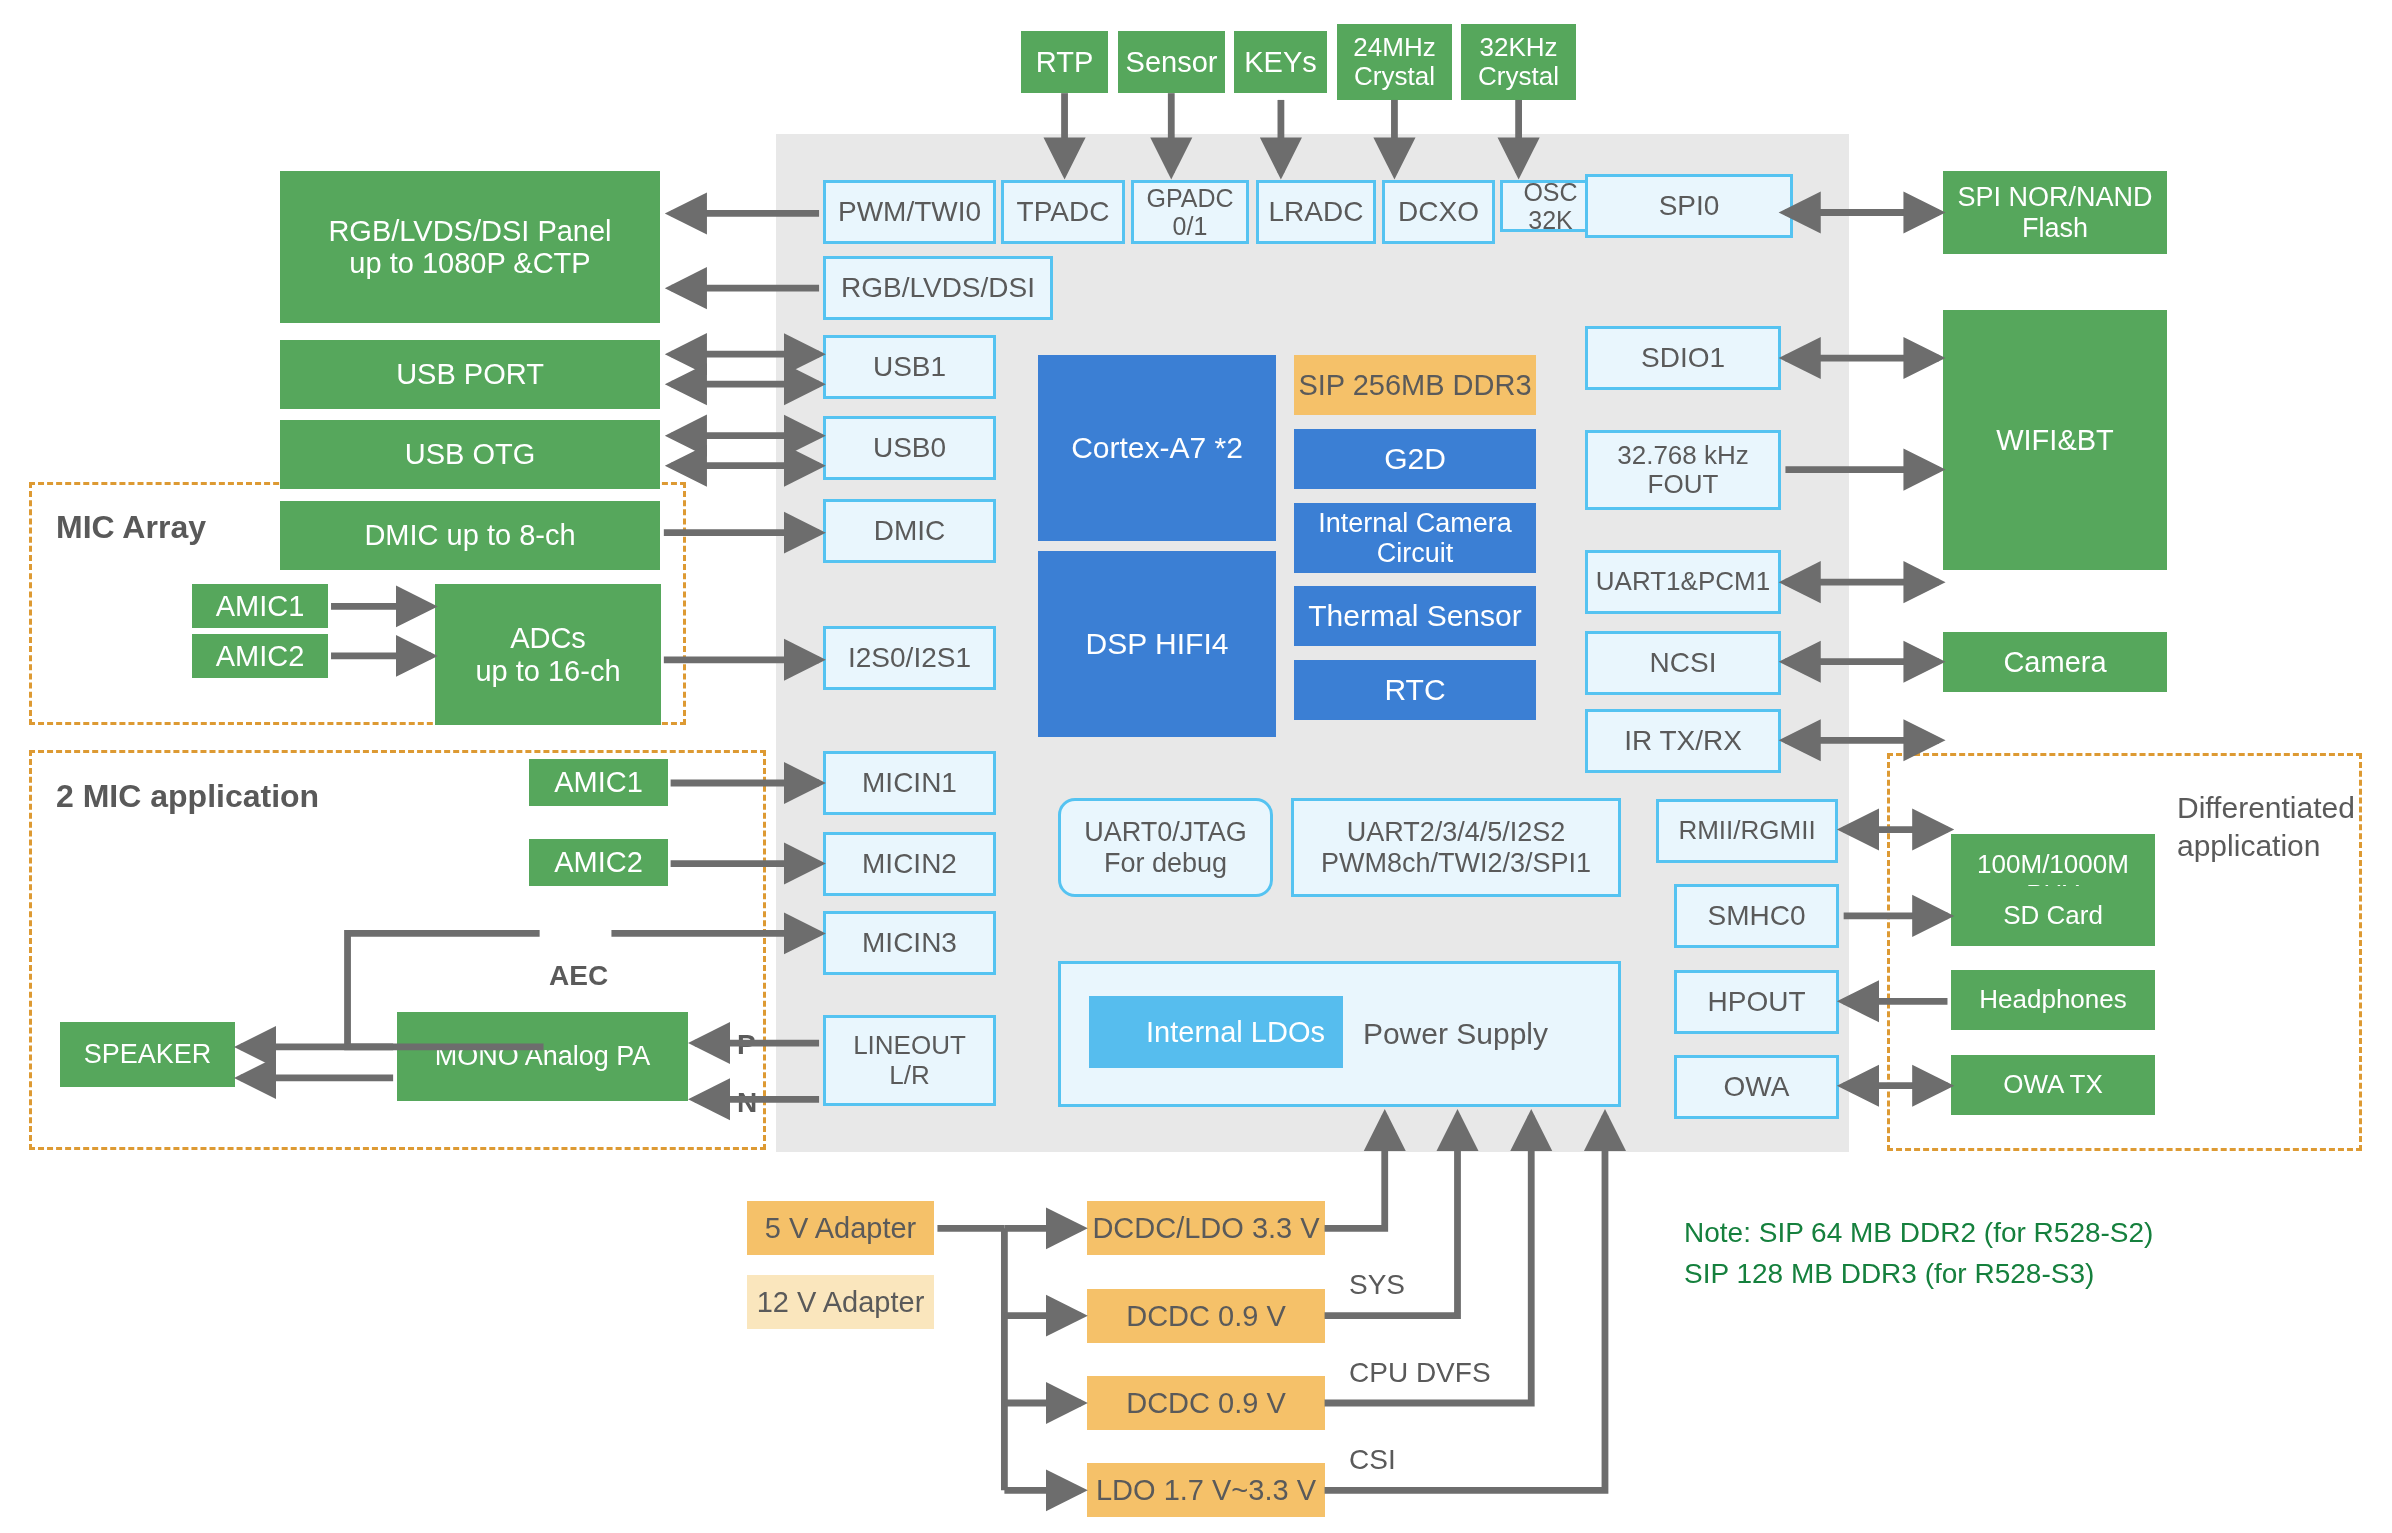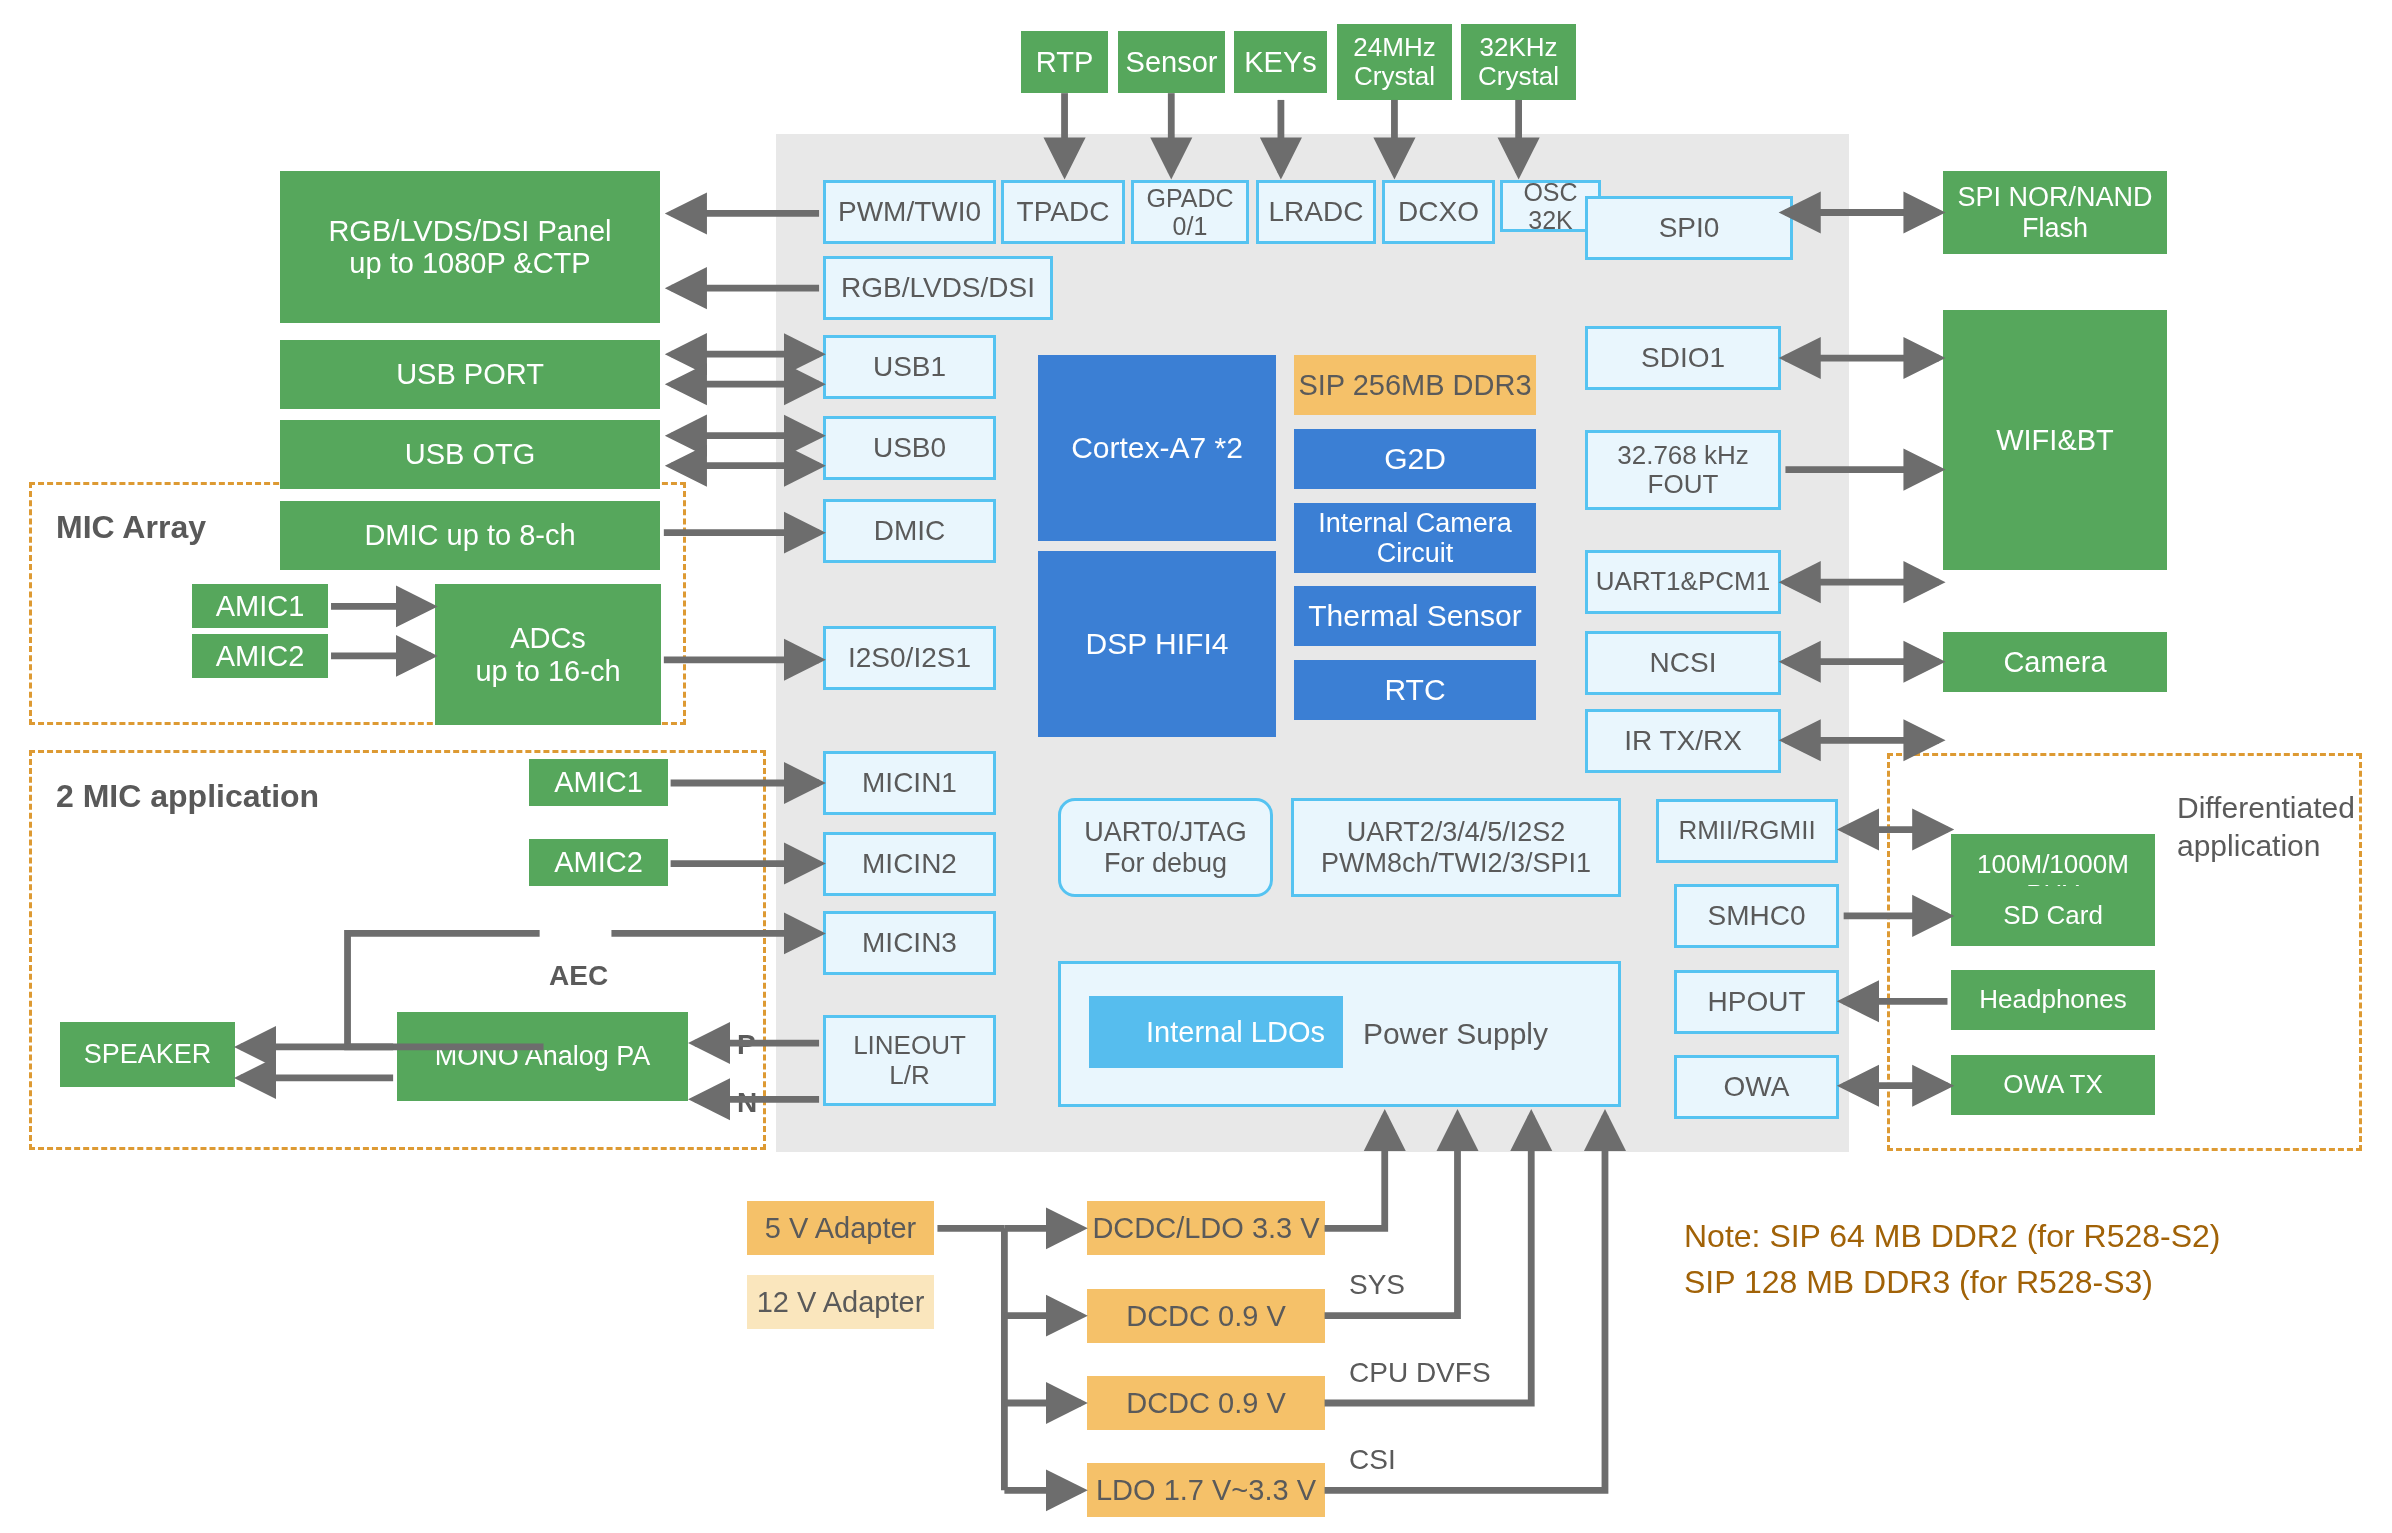--- a/index.html
+++ b/index.html
@@ -85,22 +85,22 @@
   .txt {
     position: absolute;
     color: #5a5a5a;
     font-size: 28px;
     white-space: pre-line;
     line-height: 1.25;
   }
   .txt.bold { font-weight: bold; }
   .note {
     position: absolute;
-    color: #a16207;
-    font-size: 32px;
+    color: #15803d;
+    font-size: 28px;
     line-height: 1.45;
     white-space: pre-line;
   }
 
   
   #wires {
     position: absolute;
     left: 0; top: 0;
     width: 2393px; height: 1533px;
     pointer-events: none;
@@ -178,21 +178,21 @@
   <div class="blk blue" style="left:1294px; top:660px; width:242px; height:60px;">RTC</div>
 
   <div class="blk lblue" style="left:1058px; top:798px; width:215px; height:99px; font-size:27px;border-radius:17px;">UART0/JTAG
 For debug</div>
   <div class="blk lblue" style="left:1291px; top:798px; width:330px; height:99px; font-size:27px;">UART2/3/4/5/I2S2
 PWM8ch/TWI2/3/SPI1</div>
 
   <div class="blk lblue" style="left:1058px; top:961px; width:563px; height:146px; justify-content:flex-end; padding-right:70px; font-size:30px;">Power Supply</div>
   <div class="blk ldo-inner" style="left:1089px; top:996px; width:254px; height:72px;">Internal LDOs</div>
 
-  <div class="blk lblue" style="left:1585px; top:196px; width:208px; height:64px;">SPI0</div>
+  <div class="blk lblue" style="left:1585px; top:174px; width:208px; height:64px;">SPI0</div>
   <div class="blk lblue" style="left:1585px; top:326px; width:196px; height:64px;">SDIO1</div>
   <div class="blk lblue" style="left:1585px; top:430px; width:196px; height:80px; font-size:26px;">32.768 kHz
 FOUT</div>
   <div class="blk lblue" style="left:1585px; top:550px; width:196px; height:64px; font-size:26px;">UART1&amp;PCM1</div>
   <div class="blk lblue" style="left:1585px; top:631px; width:196px; height:64px;">NCSI</div>
   <div class="blk lblue" style="left:1585px; top:709px; width:196px; height:64px;">IR TX/RX</div>
   <div class="blk lblue" style="left:1656px; top:799px; width:182px; height:64px; font-size:26px;">RMII/RGMII</div>
   <div class="blk lblue" style="left:1674px; top:884px; width:165px; height:64px;">SMHC0</div>
   <div class="blk lblue" style="left:1674px; top:970px; width:165px; height:64px;">HPOUT</div>
   <div class="blk lblue" style="left:1674px; top:1055px; width:165px; height:64px;">OWA</div>

